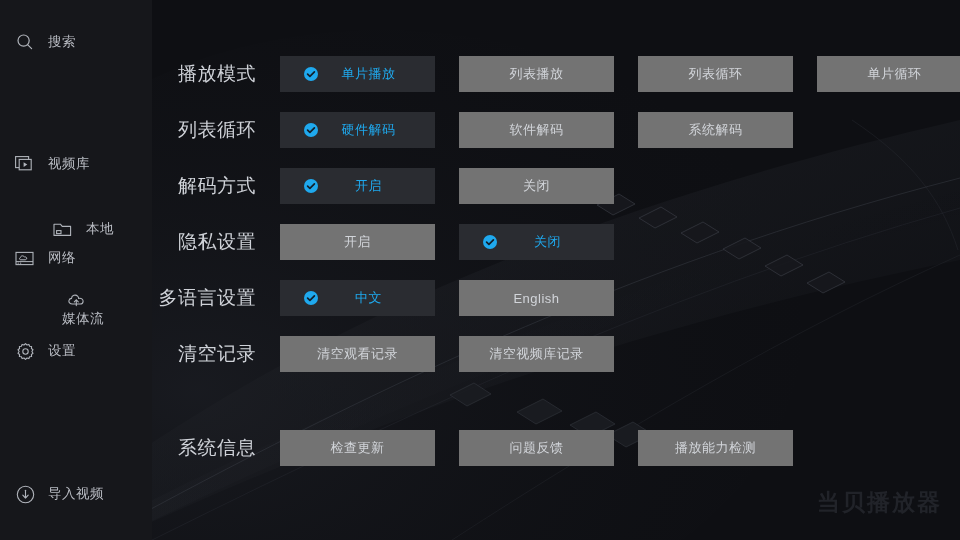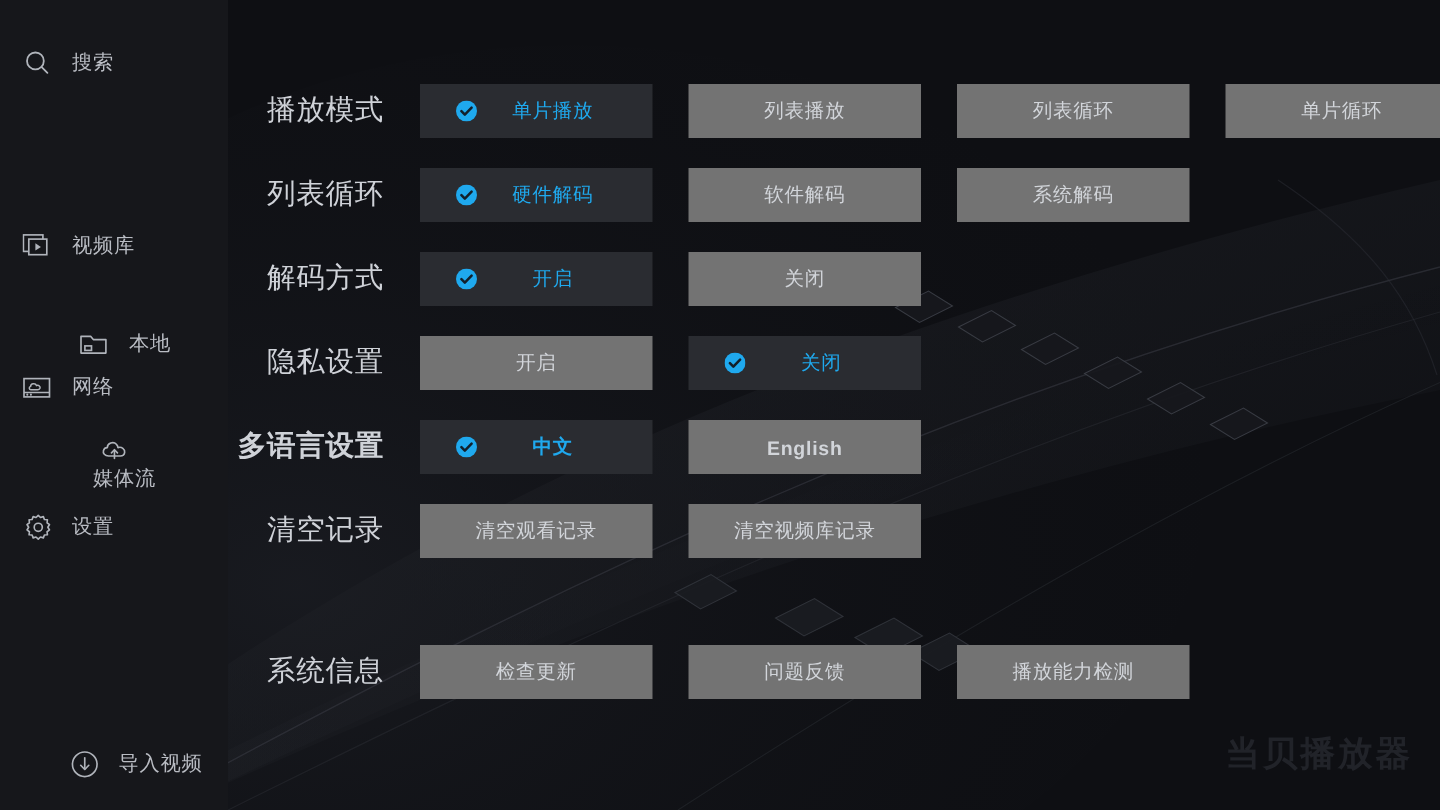--- a/index.html
+++ b/index.html
@@ -214,21 +214,21 @@
     <div class="side-row" style="top:334px;">
       <span class="side-ico">
         <svg width="19" height="19" viewBox="0 0 19 19" fill="none">
           <circle cx="9.5" cy="9.5" r="2.7" stroke="#b0b4bb" stroke-width="1.1"></circle>
           <path d="M9.5 1.6 L11.0 3.0 L12.9 2.4 L13.6 4.3 L15.6 4.5 L15.4 6.5 L17.0 7.7 L15.9 9.5 L17.0 11.3 L15.4 12.5 L15.6 14.5 L13.6 14.7 L12.9 16.6 L11.0 16.0 L9.5 17.4 L8.0 16.0 L6.1 16.6 L5.4 14.7 L3.4 14.5 L3.6 12.5 L2.0 11.3 L3.1 9.5 L2.0 7.7 L3.6 6.5 L3.4 4.5 L5.4 4.3 L6.1 2.4 L8.0 3.0 Z" stroke="#b0b4bb" stroke-width="1.1" stroke-linejoin="round" fill="none"></path>
         </svg>
       </span>
       <span class="side-label">设置</span>
     </div>
 
-    <div class="side-row" style="top:492px;margin-left:31px;">
+    <div class="side-row" style="top:477px;">
       <span class="side-ico">
         <svg width="19" height="19" viewBox="0 0 19 19" fill="none">
           <circle cx="9.5" cy="9.5" r="8.2" stroke="#b0b4bb" stroke-width="1.1"></circle>
           <line x1="9.5" y1="5.2" x2="9.5" y2="12.6" stroke="#b0b4bb" stroke-width="1.1" stroke-linecap="round"></line>
           <path d="M6.8 10.2 L9.5 13.0 L12.2 10.2" stroke="#b0b4bb" stroke-width="1.1" stroke-linecap="round" stroke-linejoin="round" fill="none"></path>
         </svg>
       </span>
       <span class="side-label">导入视频</span>
     </div>
   </div>
@@ -361,21 +361,21 @@
               <svg width="14" height="14" viewBox="0 0 14 14">
                   <circle cx="7" cy="7" r="7" fill="#1fa9ee"></circle>
                   <path d="M3.6 7.1 L5.9 9.4 L10.4 4.8" stroke="#12202b" stroke-width="1.7" fill="none" stroke-linecap="round" stroke-linejoin="round"></path>
                 </svg>
             </span>
             <span class="opt-text">关闭</span>
           </div>
         </div>
       </div>
 
-      <div class="row" style="top:280px;font-weight:bold;">
+      <div class="row" style="top:280px;">
         <div class="row-label">多语言设置</div>
         <div class="opts">
           <div class="opt selected">
             <span class="check">
               <svg width="14" height="14" viewBox="0 0 14 14">
                   <circle cx="7" cy="7" r="7" fill="#1fa9ee"></circle>
                   <path d="M3.6 7.1 L5.9 9.4 L10.4 4.8" stroke="#12202b" stroke-width="1.7" fill="none" stroke-linecap="round" stroke-linejoin="round"></path>
                 </svg>
             </span>
             <span class="opt-text">中文</span>

